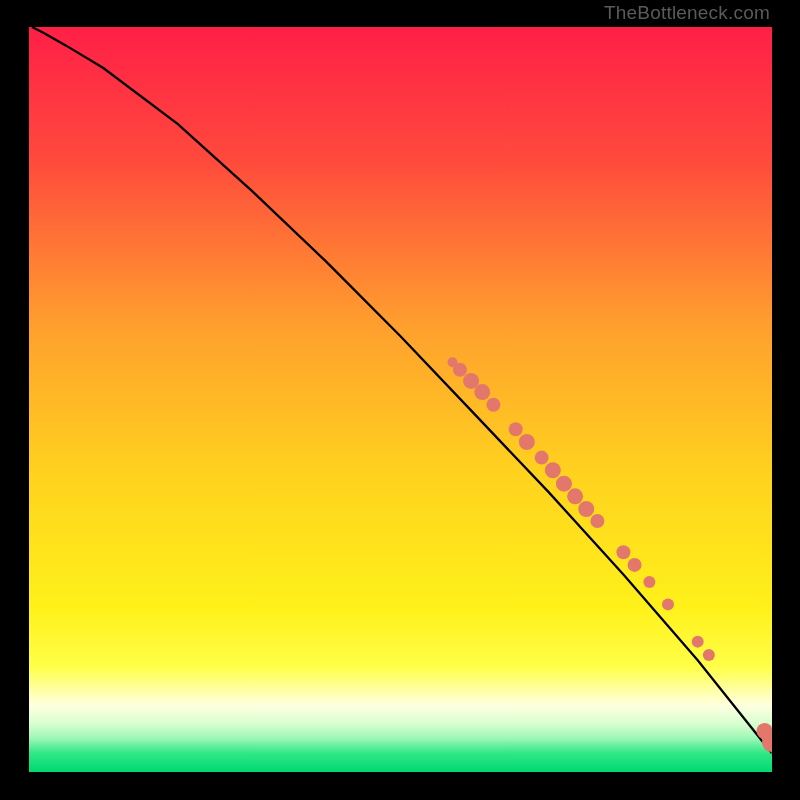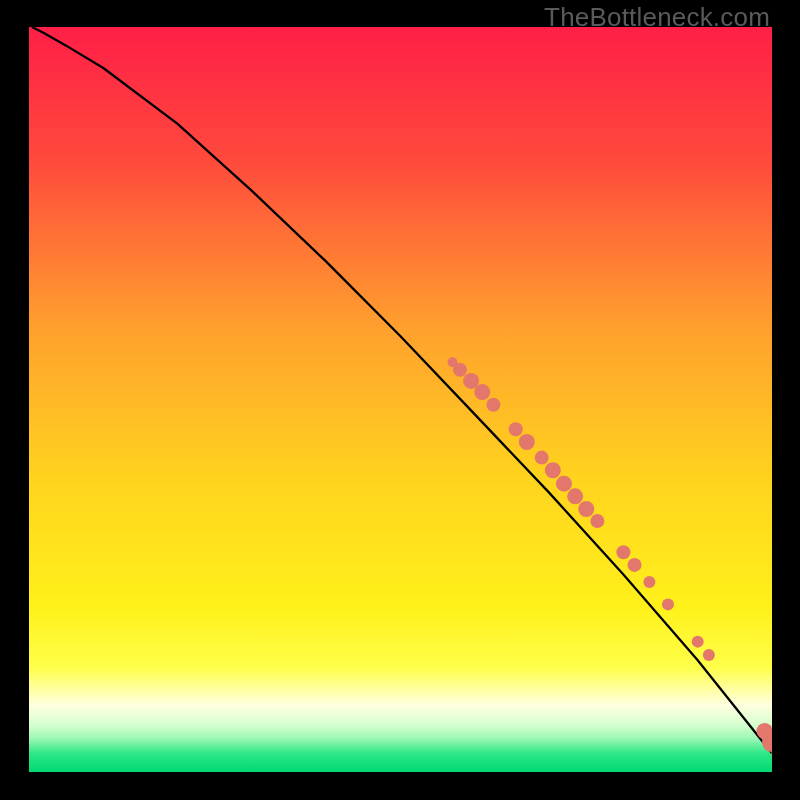--- a/index.html
+++ b/index.html
@@ -14,21 +14,21 @@
   .stage {
     position: relative;
     width: 800px;
     height: 800px;
   }
   .watermark {
     position: absolute;
     top: 2px;
     right: 30px;
     color: #5a5a5a;
-    font-size: 26px;
+    font-size: 19px;
     font-weight: 500;
     letter-spacing: 0.2px;
     user-select: none;
     z-index: 10;
   }
   .plot-frame {
     position: absolute;
     left: 29px;
     top: 27px;
     width: 743px;

